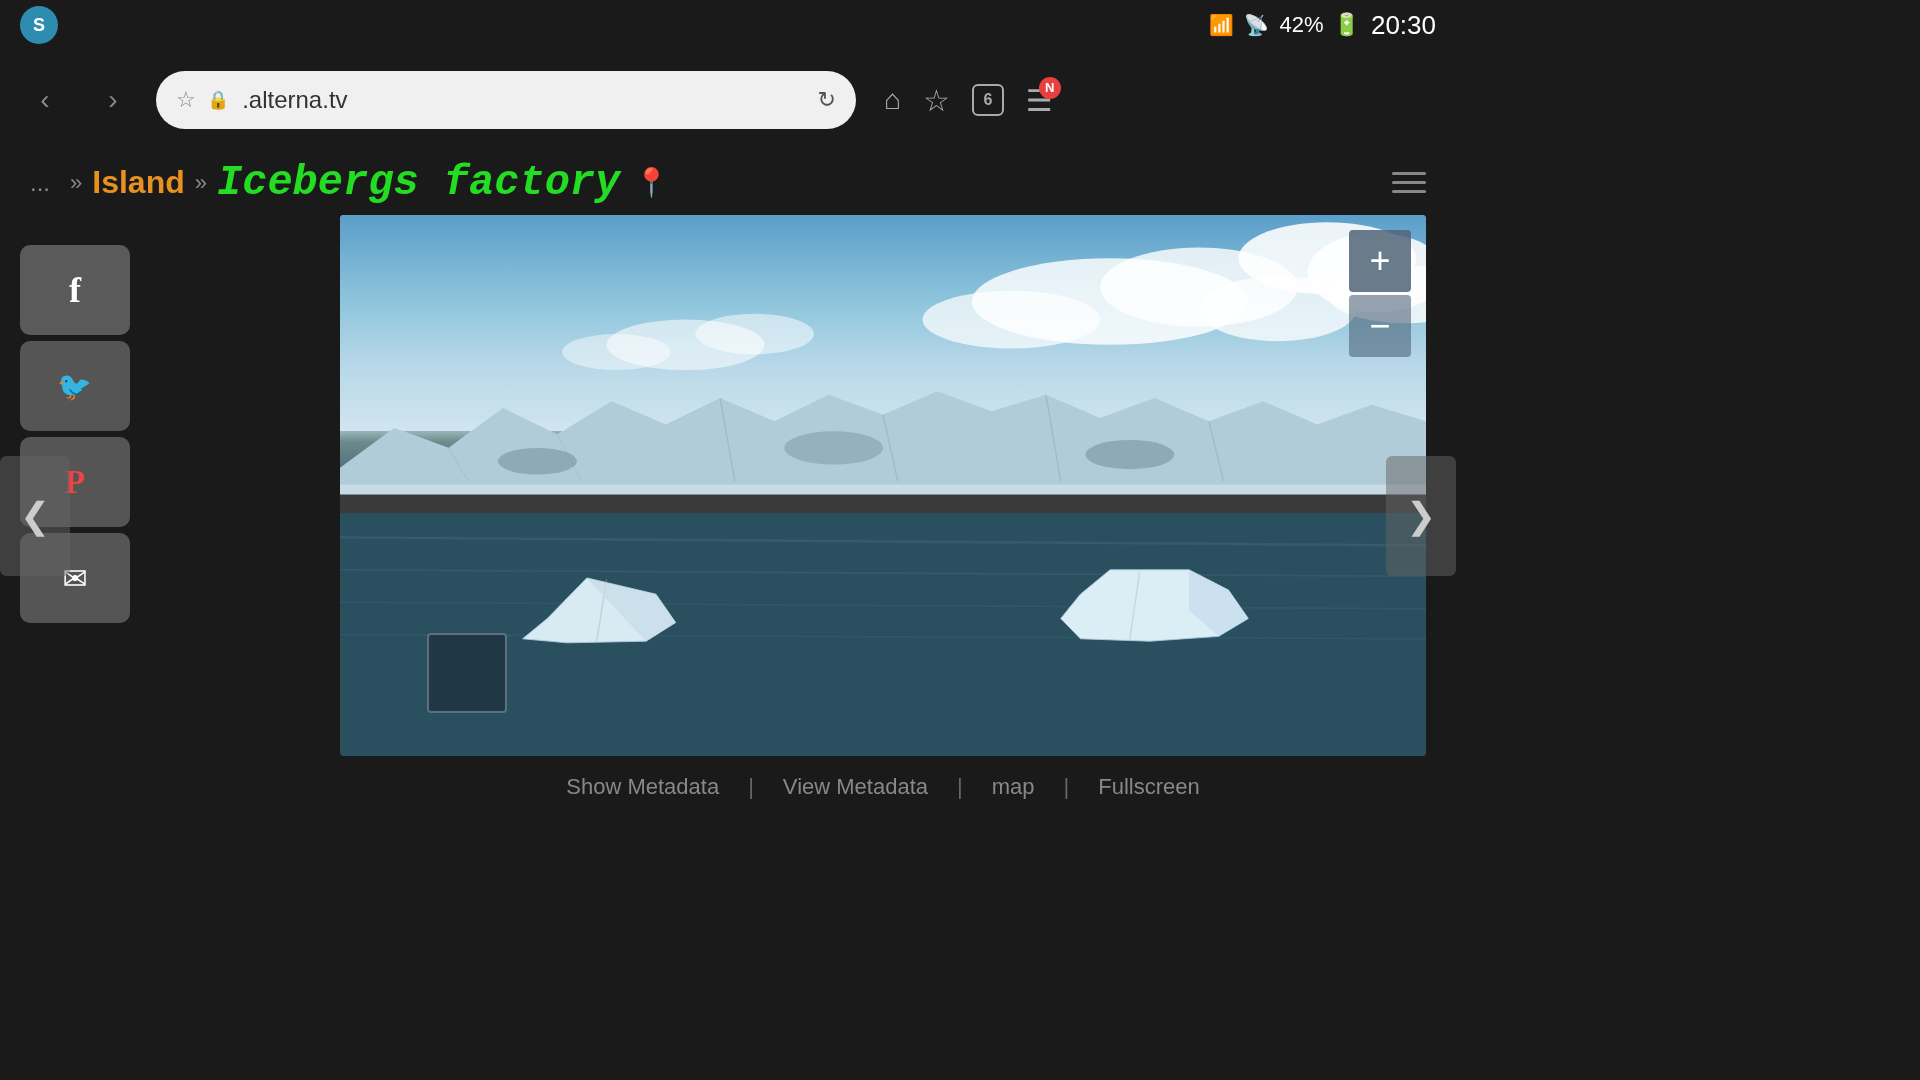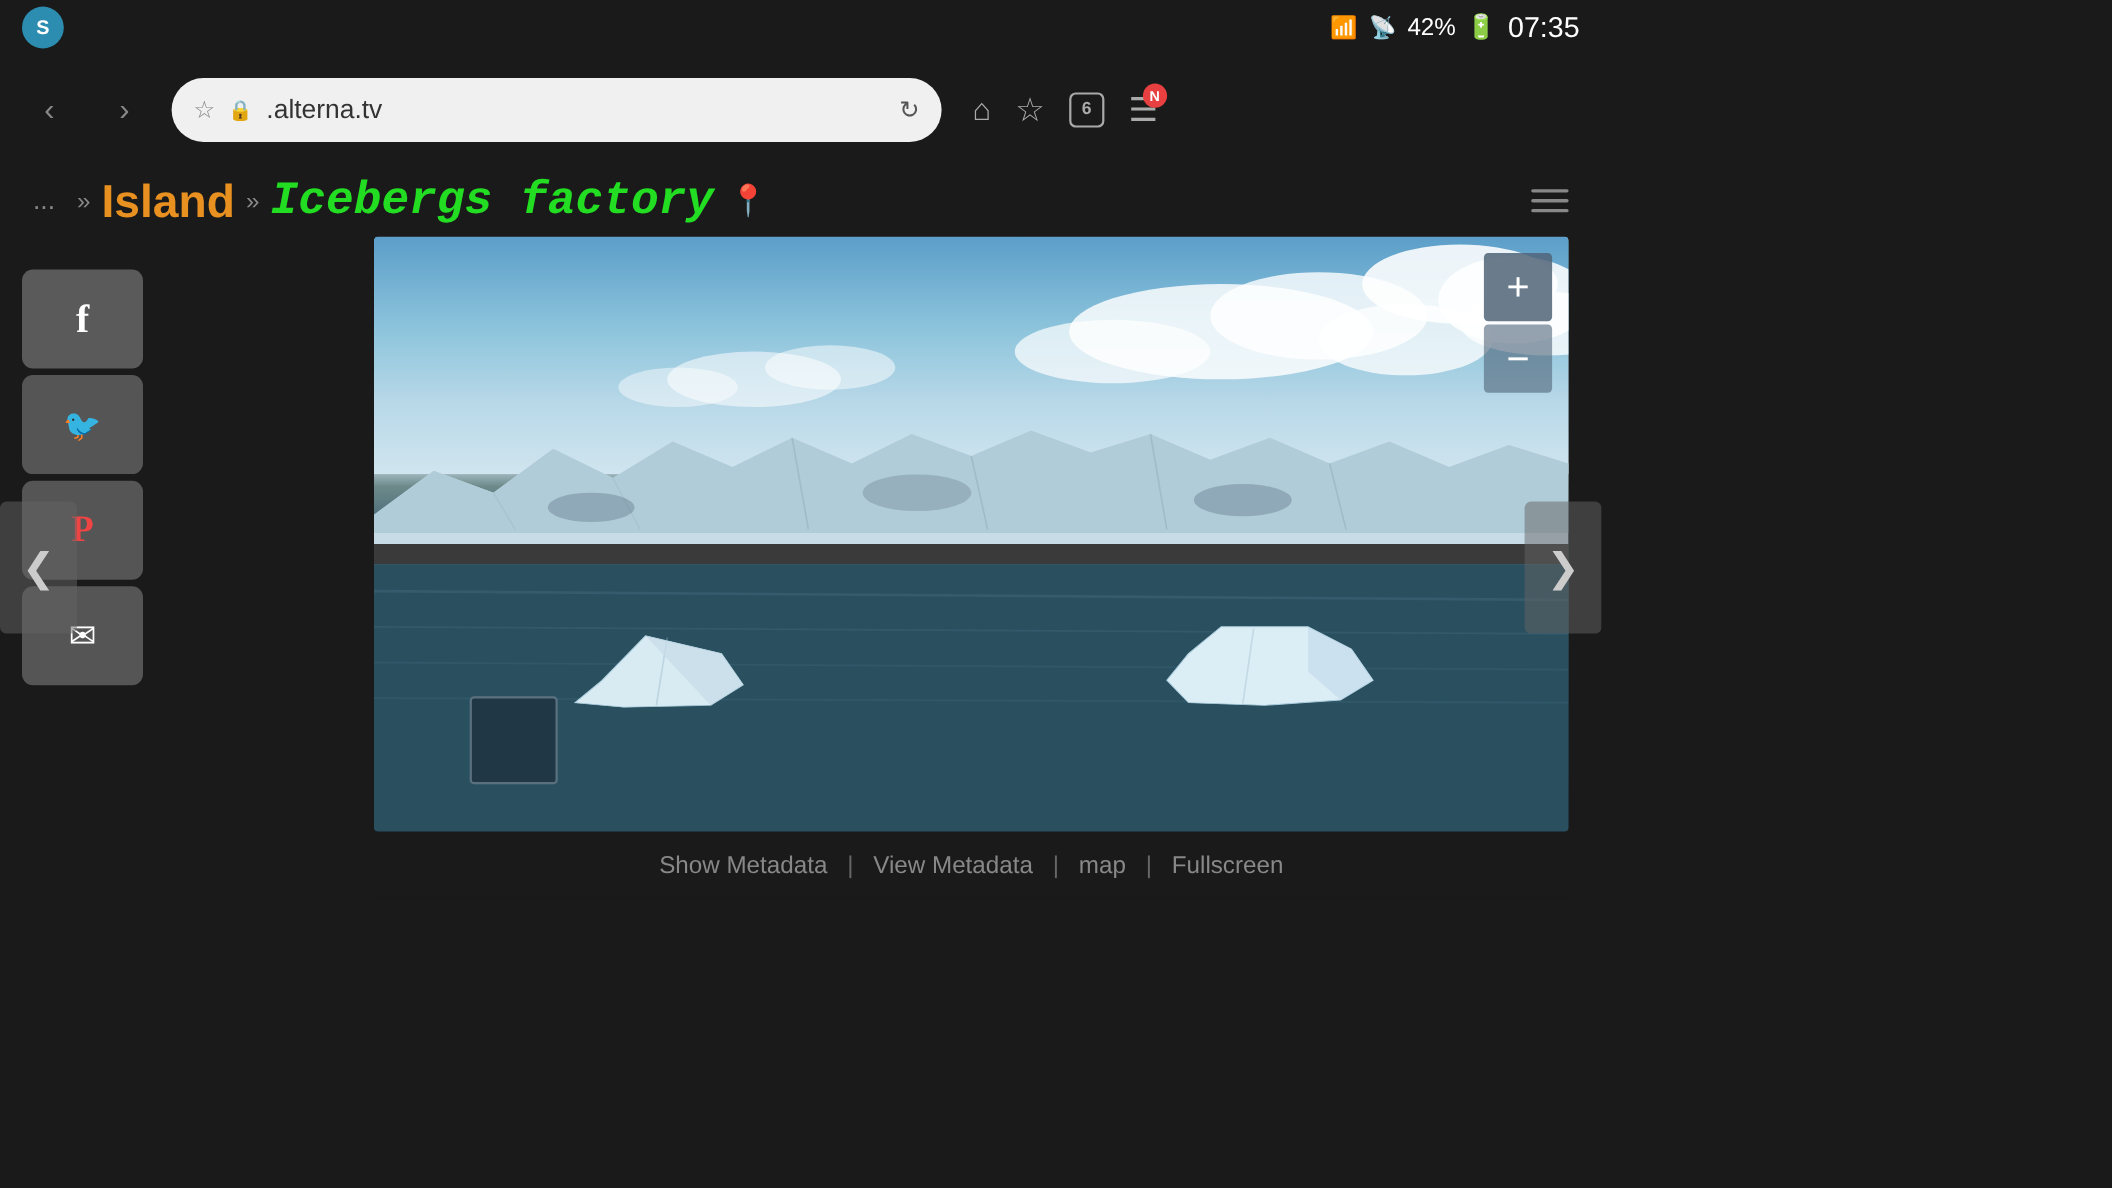--- a/index.html
+++ b/index.html
@@ -131,21 +131,21 @@
       z-index: 100;
     }
     .breadcrumb-dots {
       color: #888; font-size: 24px; margin-right: 10px;
     }
     .breadcrumb-sep {
       color: #888; font-size: 22px; margin: 0 10px;
     }
     .breadcrumb-island {
       color: #e89020;
-      font-size: 42px;
+      font-size: 32px;
       font-weight: 600;
     }
     .breadcrumb-title {
       color: #22dd22;
       font-size: 42px;
       font-weight: 700;
       font-style: italic;
       font-family: 'Courier New', monospace;
     }
     .map-pin {
@@ -272,21 +272,21 @@
 
     
     .bottom-bar {
       position: absolute;
       bottom: 0; left: 340px; right: 30px;
       height: 58px;
       background: #1a1a1a;
       display: flex;
       align-items: center;
       justify-content: center;
-      gap: 0;
+      gap: 11px;
     }
     .bottom-link {
       color: #888;
       font-size: 22px;
       cursor: pointer;
       padding: 0 18px;
     }
     .bottom-sep {
       color: #666;
       font-size: 22px;
@@ -299,21 +299,21 @@
   <div class="status-left">
     <div class="skype-icon-wrap">
       <span>S</span>
     </div>
   </div>
   <div class="status-right">
     <span class="wifi-icon">📶</span>
     <span class="signal-icon">📡</span>
     <span>42%</span>
     <span>🔋</span>
-    <span class="time">07:35</span>
+    <span class="time">20:30</span>
   </div>
 </div>
 
 <div class="browser-toolbar">
   <div class="nav-btn">‹</div>
   <div class="nav-btn">›</div>
   <div class="url-bar">
     <span class="url-star">☆</span>
     <span class="url-lock">🔒</span>
     <span class="url-text">.alterna.tv</span>

